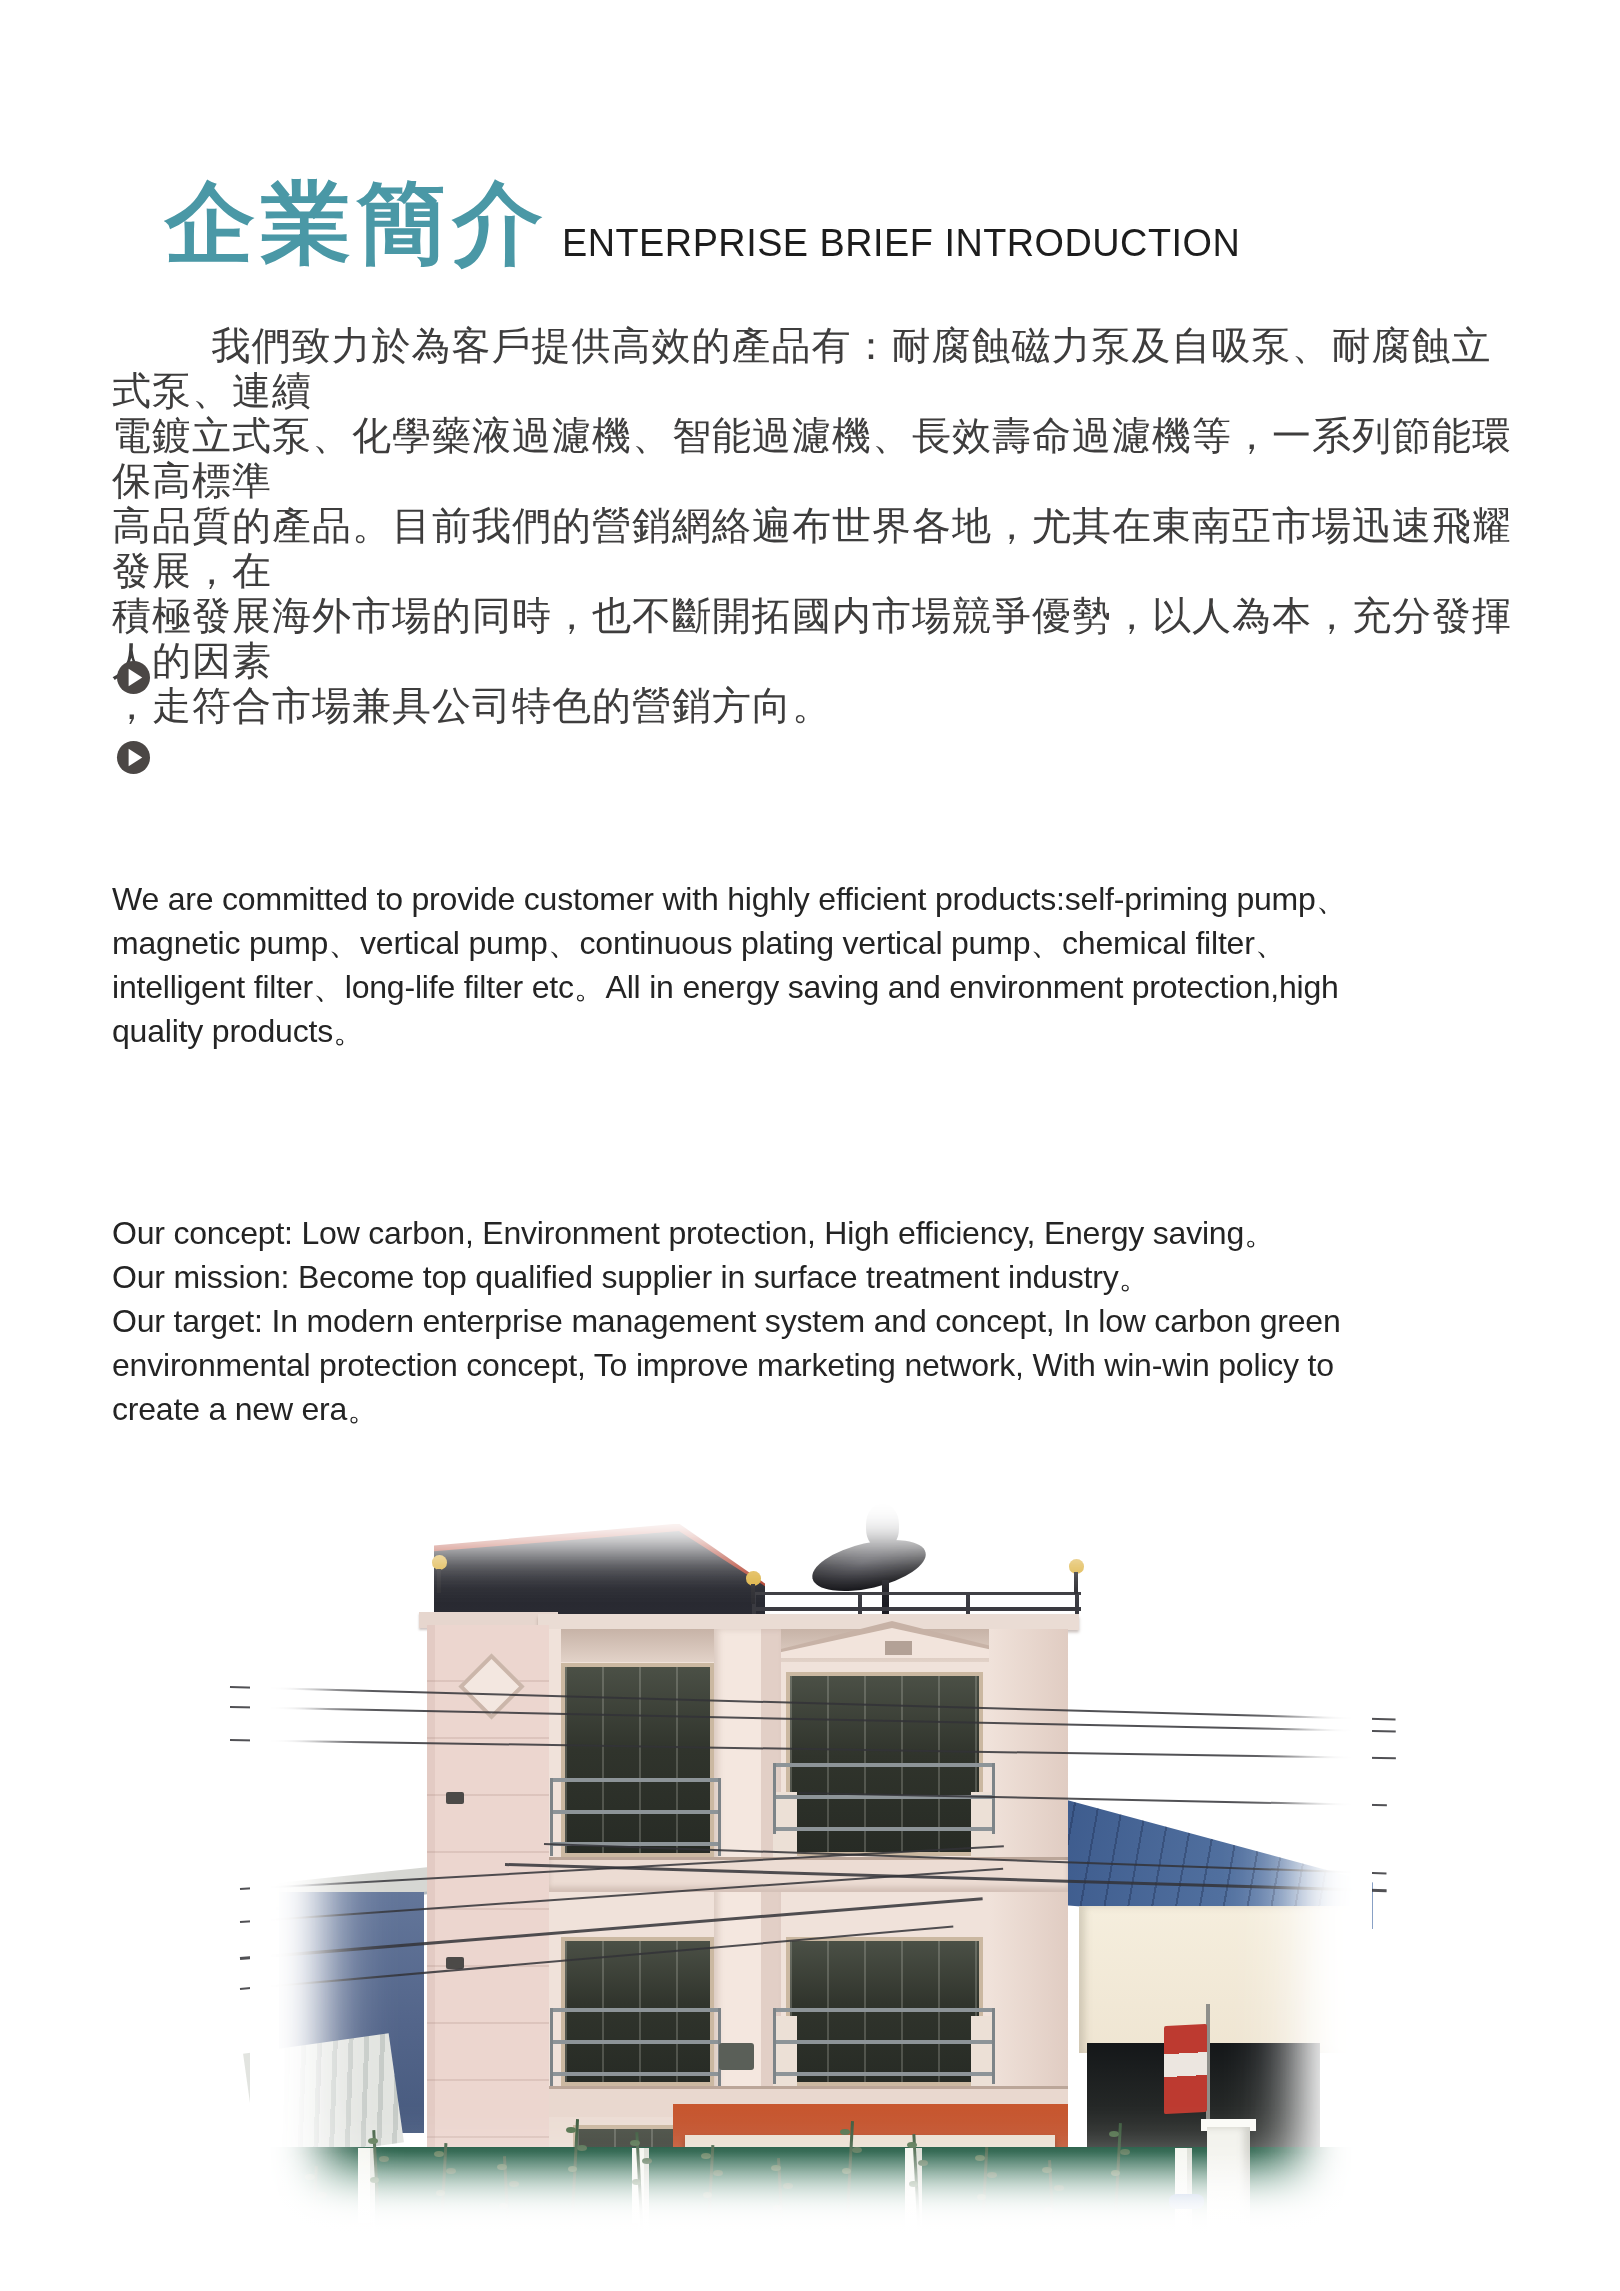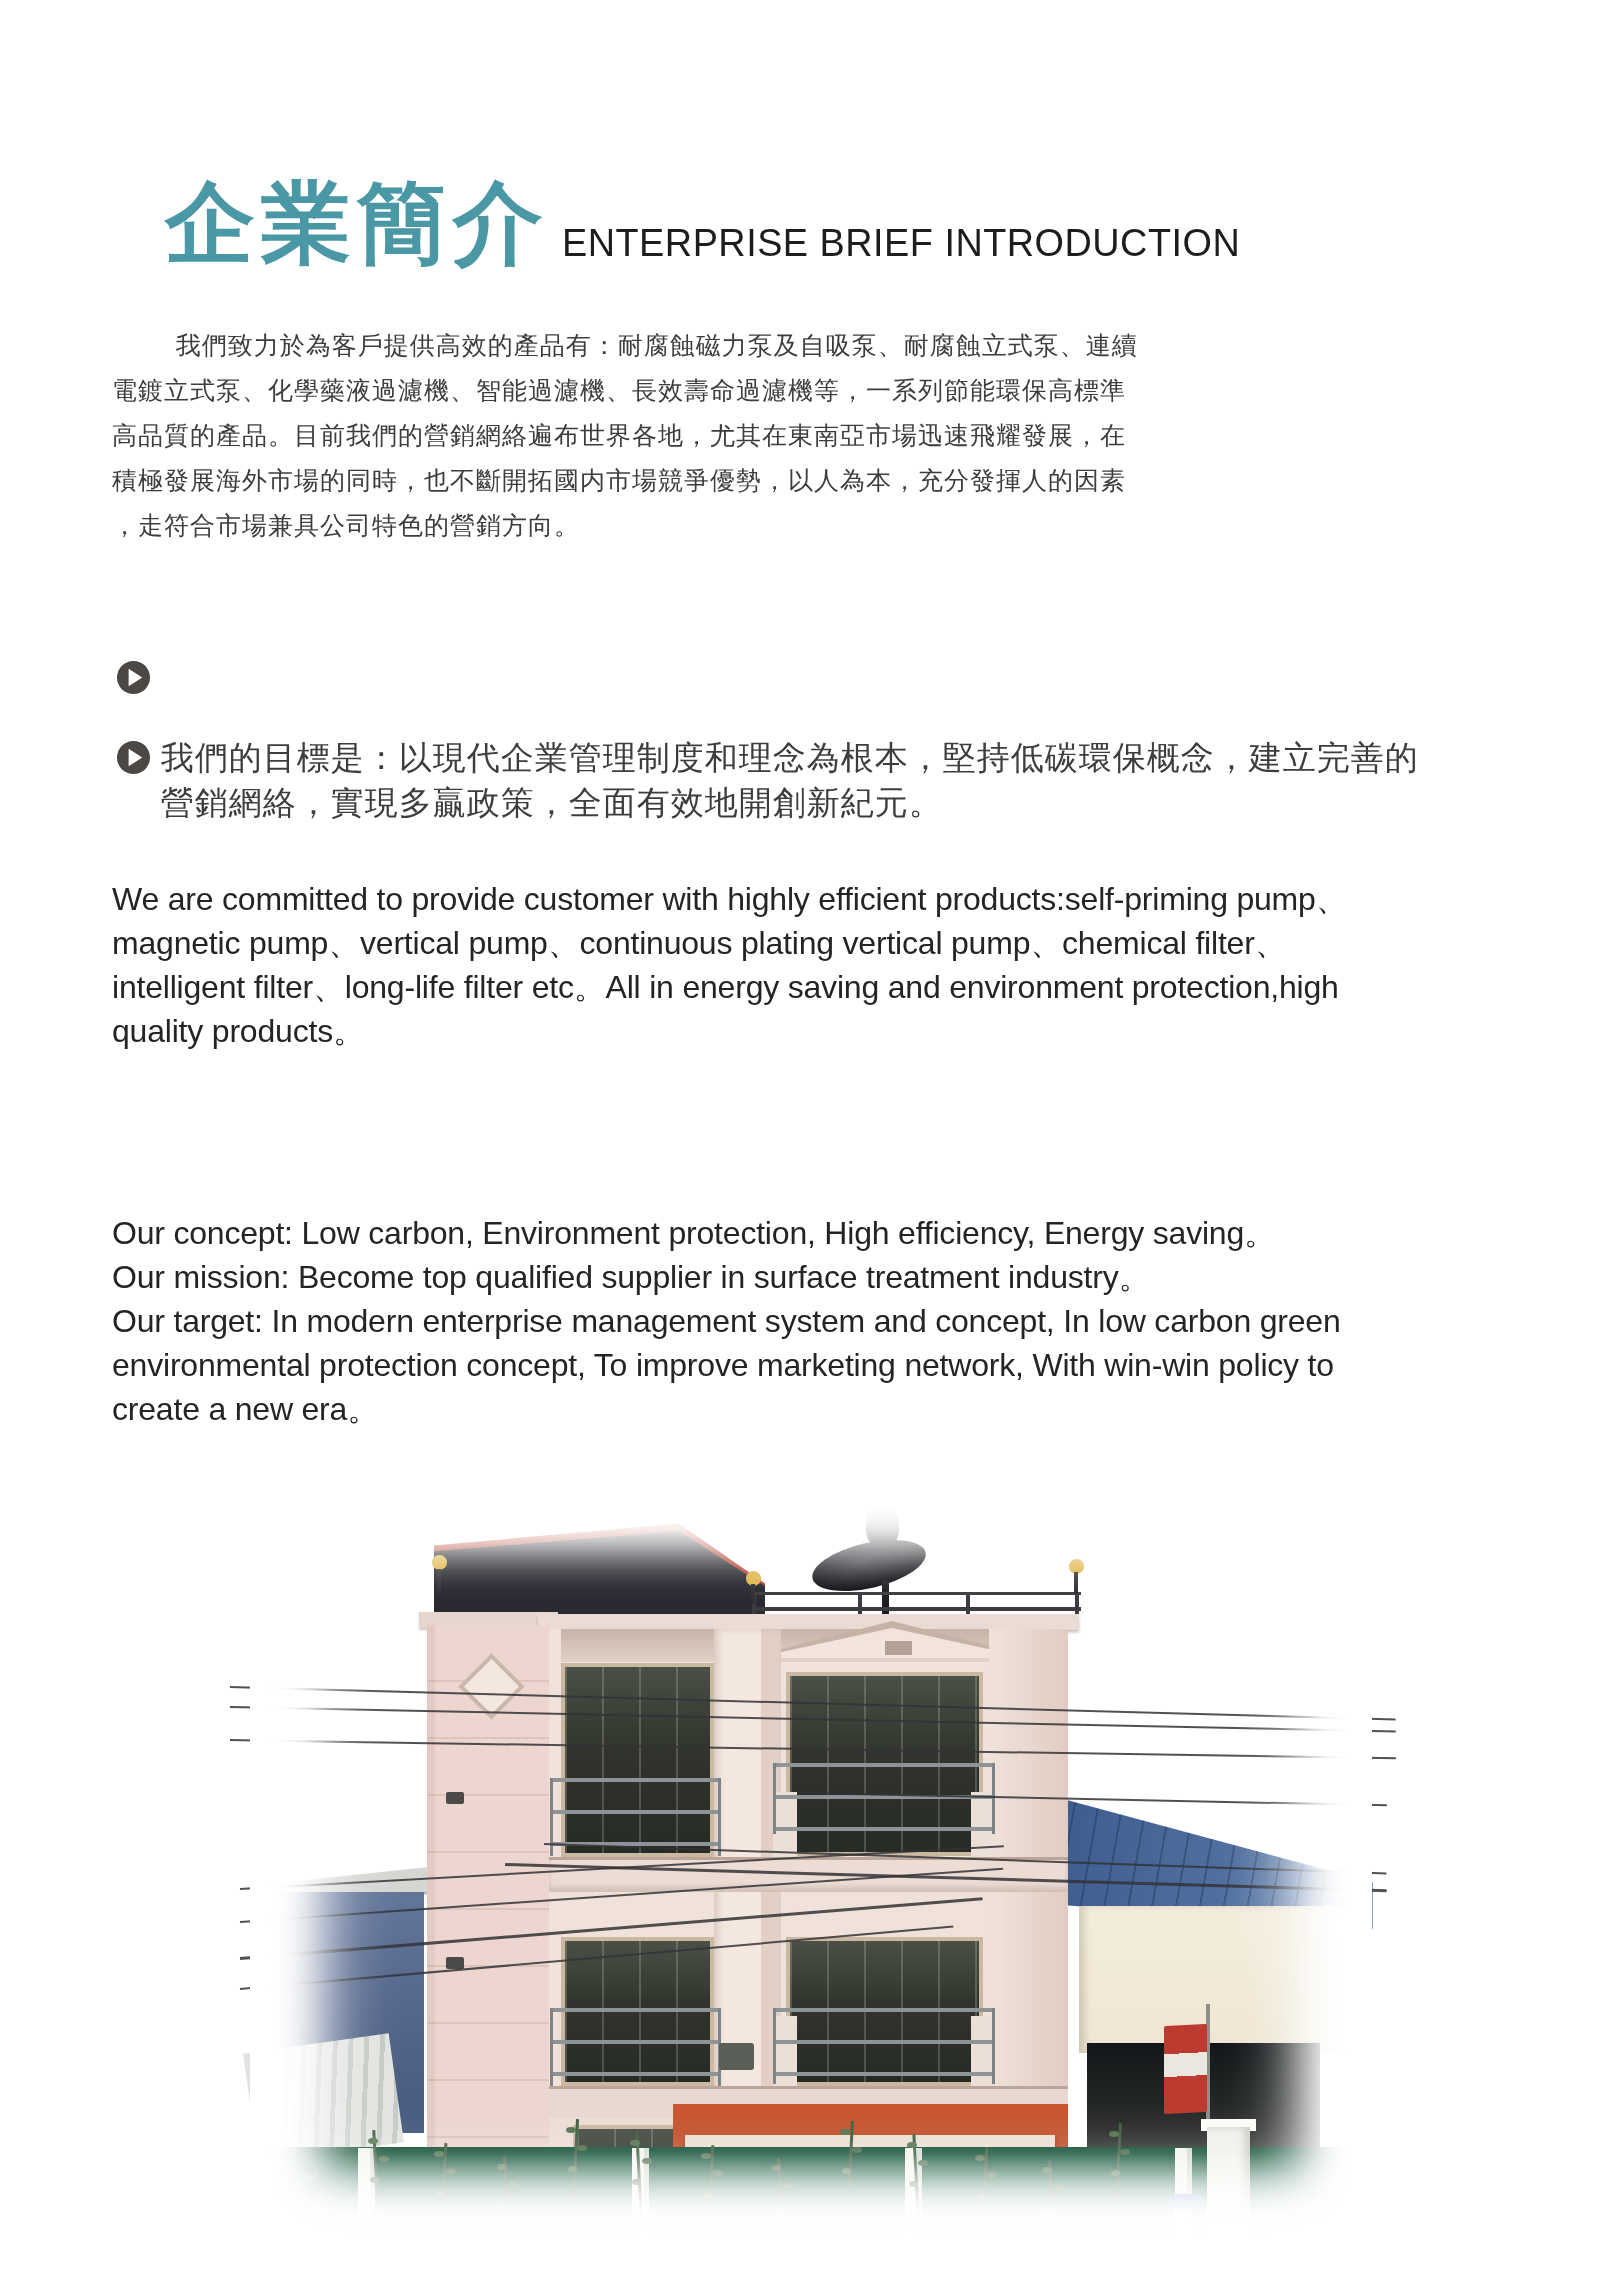--- a/index.html
+++ b/index.html
@@ -6,21 +6,21 @@
   .page{position:relative;width:1620px;height:2292px;background:#fff;overflow:hidden;
         font-family:"Liberation Sans",sans-serif;}
   .ab{position:absolute;}
   
   .title-row{position:absolute;left:165px;top:178px;display:flex;align-items:flex-end;}
   .title-cn{margin:0;font-size:90px;font-weight:bold;color:#4a98a6;letter-spacing:5.9px;line-height:1;}
   .title-en{font-size:39px;color:#1d1d1d;letter-spacing:0.5px;margin-left:13.7px;padding-bottom:2.9px;
             white-space:nowrap;transform:scaleX(.97);transform-origin:left bottom;}
   
   .cn-intro{position:absolute;left:112px;top:323px;width:1406px;margin:0;
-            font-size:25px;line-height:45px;color:#3e3d3d;letter-spacing:1px;white-space:pre-line;
+            font-size:39px;line-height:45px;color:#3e3d3d;letter-spacing:1px;white-space:pre-line;
             text-indent:2.55em;}
   .bullet{position:absolute;left:116px;display:flex;gap:9.8px;font-size:33px;line-height:45px;
           color:#3e3d3d;letter-spacing:1px;width:1402px;}
   .bullet svg{width:35px;height:35px;margin-top:4.9px;flex:none;}
   .btxt{white-space:pre-line;}
   .en-p{position:absolute;left:112px;width:1411px;margin:0;font-size:32px;line-height:44px;
         color:#242424;letter-spacing:-0.2px;white-space:pre-line;}
   
   .photo{position:absolute;left:250px;top:1498px;width:1122px;height:763px;}
   .photo .ab{position:absolute;}
@@ -60,22 +60,20 @@
     <svg viewBox="0 0 36 36">
         <circle cx="18" cy="18" r="17" fill="#4b4745"></circle>
         <polygon points="13,9 13,27 27,18" fill="#fff"></polygon>
       </svg>
   </div>
   <div class="bullet" style="top:735px">
     <svg viewBox="0 0 36 36">
         <circle cx="18" cy="18" r="17" fill="#4b4745"></circle>
         <polygon points="13,9 13,27 27,18" fill="#fff"></polygon>
       </svg>
-    <div class="btxt">我們的目標是：以現代企業管理制度和理念為根本，堅持低碳環保概念，建立完善的
-營銷網絡，實現多贏政策，全面有效地開創新紀元。</div>
   </div>
 
   <p class="en-p" style="top:877px">We are committed to provide customer with highly efficient products:self-priming pump、
 magnetic pump、vertical pump、continuous plating vertical pump、chemical filter、
 intelligent filter、long-life filter etc。All in energy saving and environment protection,high
 quality products。</p>
   <p class="en-p" style="top:1211px">Our concept: Low carbon, Environment protection, High efficiency, Energy saving。
 Our mission: Become top qualified supplier in surface treatment industry。
 Our target: In modern enterprise management system and concept, In low carbon green
 environmental protection concept, To improve marketing network, With win-win policy to

